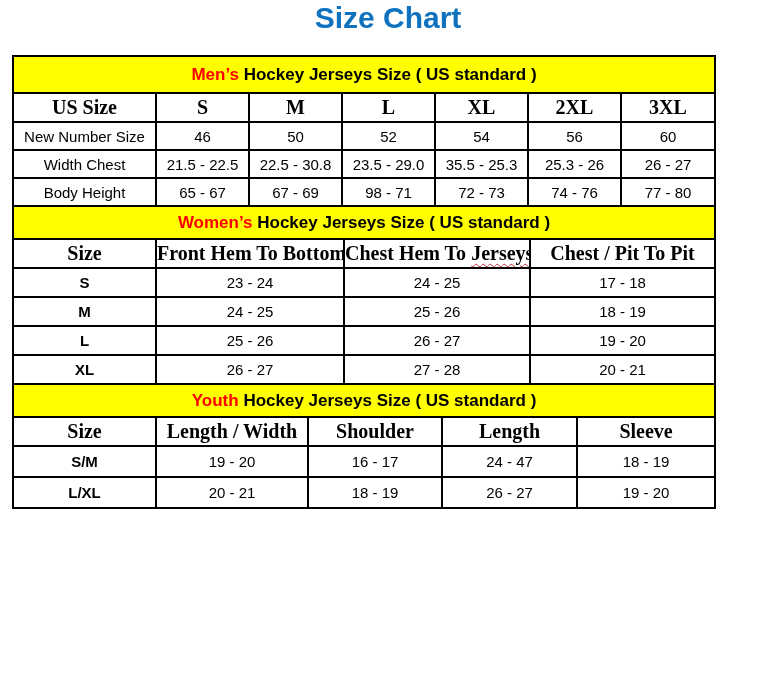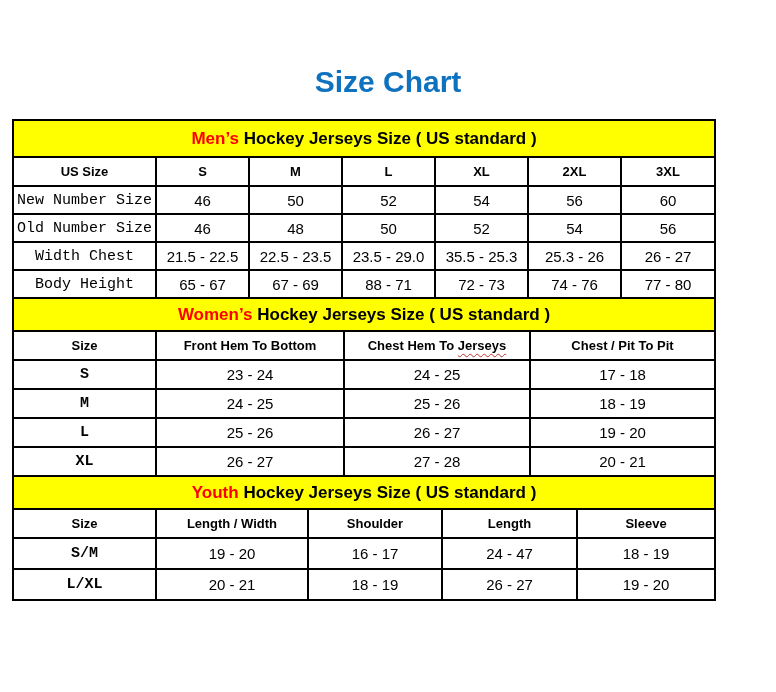--- a/index.html
+++ b/index.html
@@ -5,21 +5,20 @@
   * { margin: 0; padding: 0; box-sizing: border-box; }
   html, body { width: 776px; height: 692px; }
   body {
     background: #ffffff;
     color: var(--text, #000);
     font-family: "Liberation Sans", sans-serif;
     overflow: hidden;
   }
   .page { width: 776px; height: 692px; }
   .page-title {
-    padding-top: 64px;
     text-align: center;
     font-size: 30px;
     line-height: 36px;
     font-weight: 700;
     color: var(--title, #0070C0);
     letter-spacing: 0px;
   }
   .chart { width: 752px; margin: 19px auto 15px auto; }
   table.sec {
     width: 702px;
@@ -36,26 +35,26 @@
     white-space: nowrap;
   }
   th.band {
     background: var(--band-bg, #FFFF00);
     font-size: 17px;
     font-weight: 700;
     height: 37px;
   }
   .womens th.band, .youth th.band { height: 33px; }
   .accent { color: var(--accent-red, #FF0000); }
-  tr.cols th { font-size: 13px; font-weight: 700; height: 29px; }
+  tr.cols th { font-size: 20px; font-weight: 700; height: 29px; font-family: Liberation Serif, serif; }
   td { font-size: 15px; font-weight: 400; }
   .mens td { height: 28px; }
   .womens td { height: 29px; }
   .youth td { height: 31px; }
-  td.rowlabel { font-weight: 400; font-family: Liberation Mono, monospace; }
+  td.rowlabel { font-weight: 400; }
   td.rowlabel.bold { font-weight: 700; }
   .squiggle {
     text-decoration-line: underline;
     text-decoration-style: wavy;
     text-decoration-color: var(--squiggle, #CC2222);
     text-decoration-thickness: 1px;
     text-underline-offset: 3px;
   }
 </style>
 </head>
@@ -94,42 +93,33 @@
         <tr>
           <td class="rowlabel">New Number Size</td>
           <td>46</td>
           <td>50</td>
           <td>52</td>
           <td>54</td>
           <td>56</td>
           <td>60</td>
         </tr>
         <tr>
-          <td class="rowlabel">Old Number Size</td>
-          <td>46</td>
-          <td>48</td>
-          <td>50</td>
-          <td>52</td>
-          <td>54</td>
-          <td>56</td>
-        </tr>
-        <tr>
           <td class="rowlabel">Width Chest</td>
           <td>21.5 - 22.5</td>
-          <td>22.5 - 23.5</td>
+          <td>22.5 - 30.8</td>
           <td>23.5 - 29.0</td>
           <td>35.5 - 25.3</td>
           <td>25.3 - 26</td>
           <td>26 - 27</td>
         </tr>
         <tr>
           <td class="rowlabel">Body Height</td>
           <td>65 - 67</td>
           <td>67 - 69</td>
-          <td>88 - 71</td>
+          <td>98 - 71</td>
           <td>72 - 73</td>
           <td>74 - 76</td>
           <td>77 - 80</td>
         </tr>
       </tbody>
     </table>
 
     <table class="sec womens">
       <colgroup>
         <col style="width:143px">

